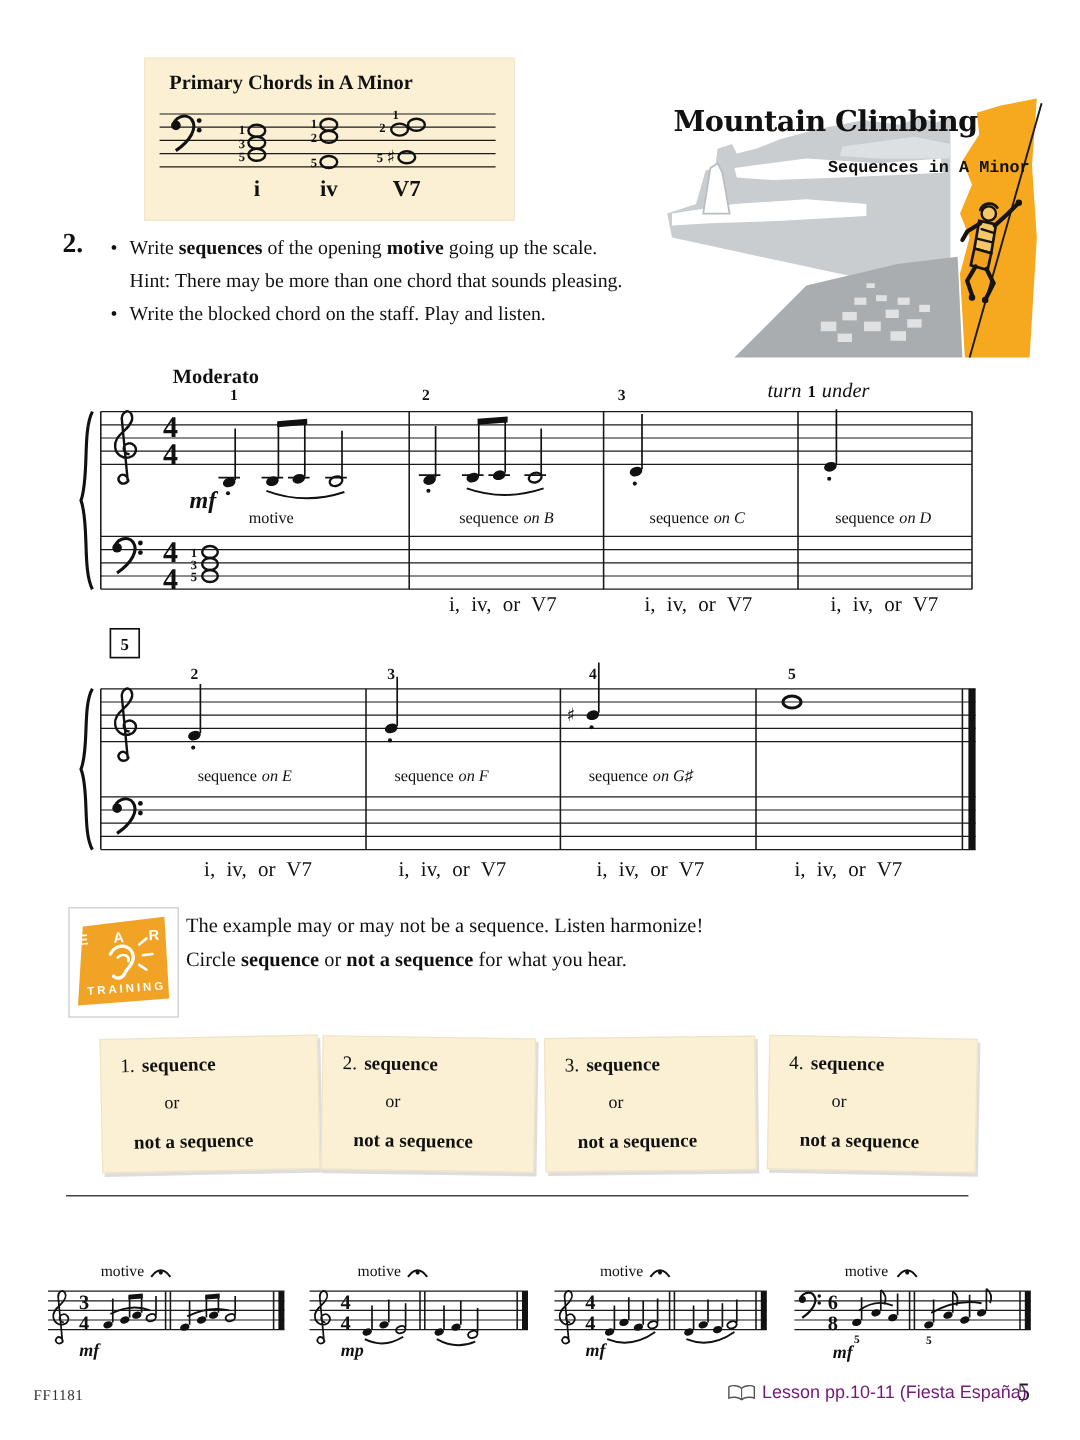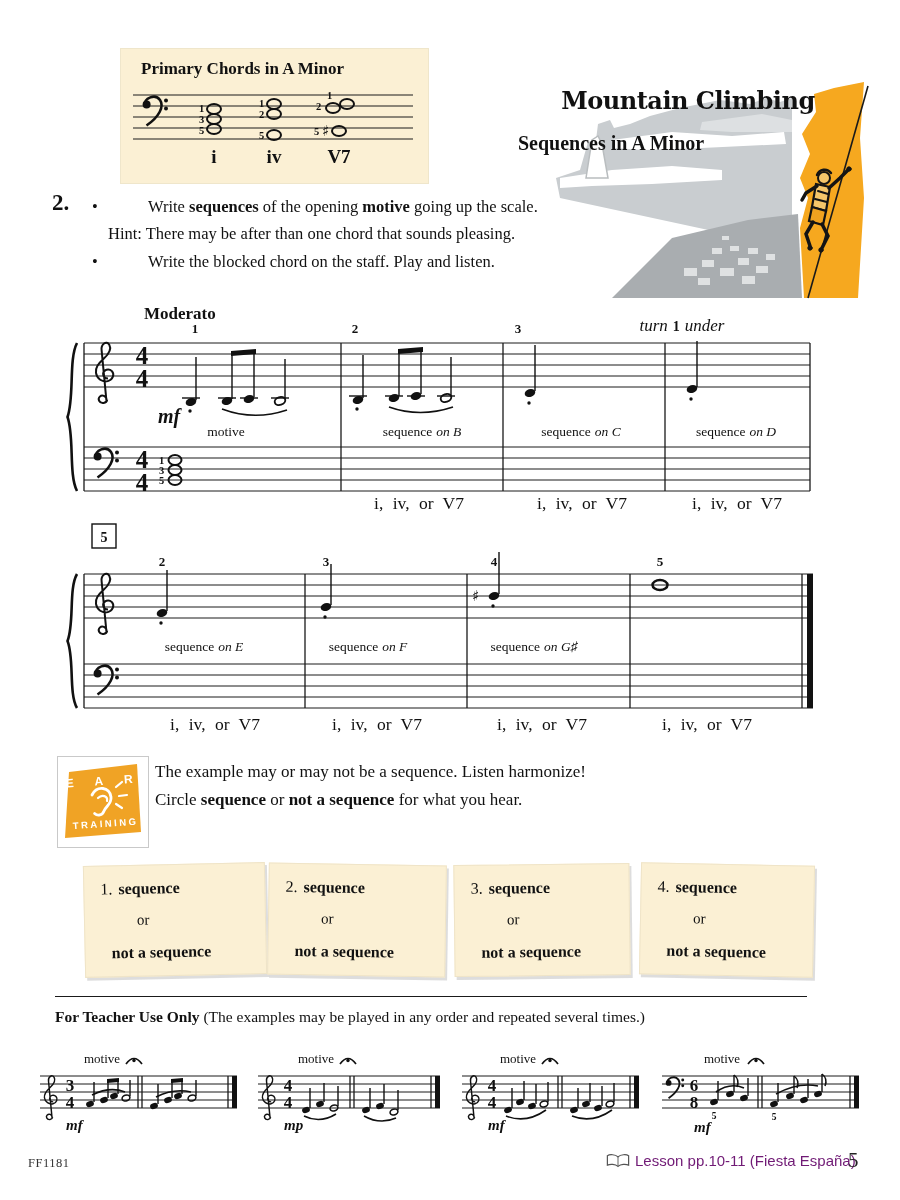--- a/index.html
+++ b/index.html
@@ -9,28 +9,28 @@
   .i{}
 
   
   .chord-box{position:absolute;left:88px;top:48px;width:307px;height:134px;
              background:#FBF0D4;border:1px solid #EFE6CB;margin-left:32px;}
   .chord-box-title{position:absolute;left:20px;top:10px;font-size:17px;font-weight:bold;}
 
   
   .page-title{position:absolute;left:518px;top:86px;width:340px;text-align:center;
               font-family:"DejaVu Serif",serif;font-weight:bold;font-size:24px;letter-spacing:-.5px;z-index:3;}
-  .page-subtitle{position:absolute;left:518px;top:132px;width:340px;text-align:left;
-                 font-family:Liberation Serif, serif;font-weight:bold;font-size:20px;z-index:3;}
+  .page-subtitle{position:absolute;left:518px;top:132px;width:340px;text-align:right;
+                 font-family:Liberation Mono, monospace;font-weight:bold;font-size:14px;z-index:3;}
   .illu{position:absolute;left:552px;top:78px;z-index:1;}
 
   
   .ex-num{position:absolute;left:52px;top:190px;font-size:23px;font-weight:bold;}
   .bullets{position:absolute;left:92px;top:195px;width:500px;font-size:16.5px;line-height:1.42;}
-  .bullet{display:flex;margin-bottom:4px;gap:40px;}
+  .bullet{display:flex;margin-bottom:4px;}
   .bdot{width:16px;flex:none;}
   .bdot::before{content:"•";}
   .cont{margin-left:16px;}
 
   
   .sys{position:absolute;}
   svg text{font-family:"Liberation Serif",serif;fill:#111;}
   .sl{stroke:#1a1a1a;stroke-width:1;}
   .bl{stroke:#1a1a1a;stroke-width:1.3;}
   .stem{stroke:#111;stroke-width:1.4;}
@@ -190,21 +190,21 @@
     </g>
   </svg>
 
   <div class="ex-num">2.</div>
   <div class="bullets">
     <div class="bullet">
         <span class="bdot"></span>
         <div><span>Write </span><span class="b">sequences</span><span> of the opening </span><span class="b">motive</span><span> going up the scale.</span></div>
       </div>
     <div class="bullet cont">
-        <div><span>Hint: There may be after than one chord that sounds pleasing.</span></div>
+        <div><span>Hint: There may be more than one chord that sounds pleasing.</span></div>
       </div>
     <div class="bullet">
         <span class="bdot"></span>
         <div><span>Write the blocked chord on the staff. Play and </span><span class="i">listen</span><span>.</span></div>
       </div>
   </div>
 
   <svg class="sys" style="left:58px;top:303px" width="770" height="200" viewBox="0 0 770 200">
     <text class="t-tempo" x="86" y="16">Moderato</text>
     <text class="t-num" x="137" y="30" text-anchor="middle">1</text>
@@ -408,21 +408,20 @@
     <div class="row3">not a sequence</div>
   </div>
   <div class="abox" style="left:640px;width:172px;transform:rotate(1.1deg)">
     <div class="row1"><span>4.</span><span class="optA">sequence</span></div>
     <div class="row2">or</div>
     <div class="row3">not a sequence</div>
   </div>
 
   <div class="divider"></div>
   <div class="teacher-note">
-    <div><span class="b">For Teacher Use Only </span><span>(The examples may be played in any order and repeated several times.)</span></div>
   </div>
 
   <svg class="sys" style="left:30px;top:1050px" width="215" height="92" viewBox="0 0 215 92">
     <text class="t-motive-s" x="72" y="13" text-anchor="middle">motive</text>
     <g>
         <path d="M96,14 Q104,3 112,14" fill="none" stroke="#111" stroke-width="1.7"></path>
         <circle cx="104" cy="10.5" r="1.7" fill="#111"></circle>
       </g>
     <g>
       <line class="sl" x1="10" y1="26" x2="207" y2="26"></line>

